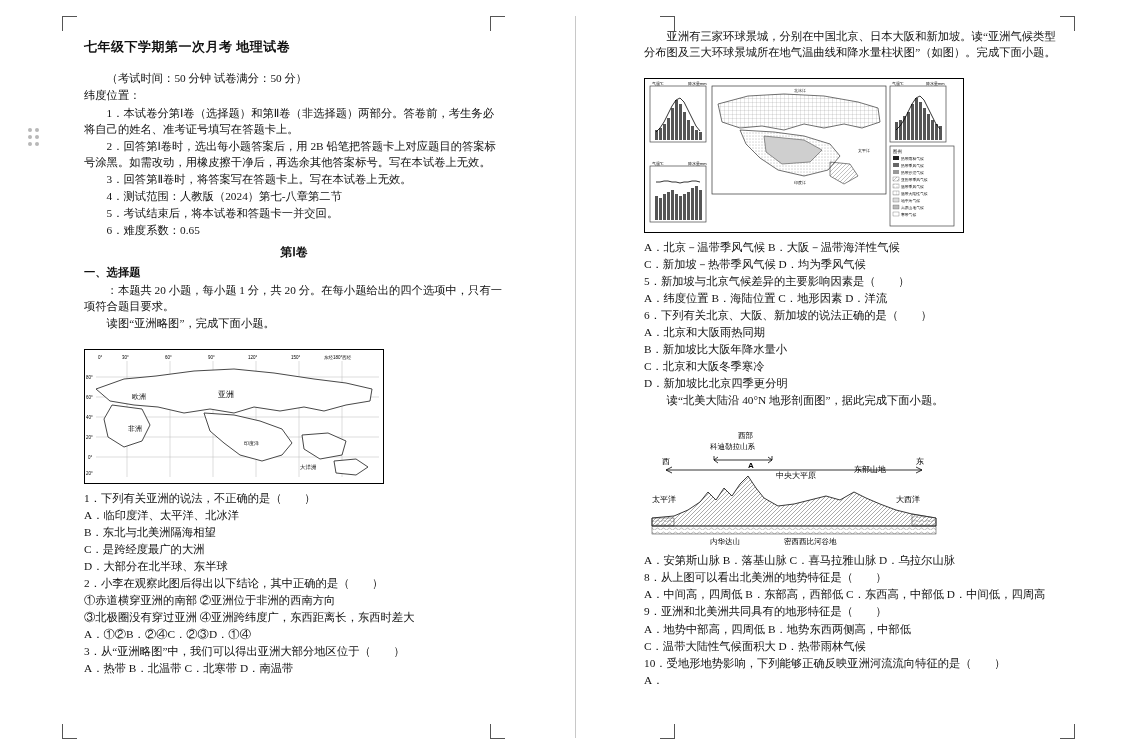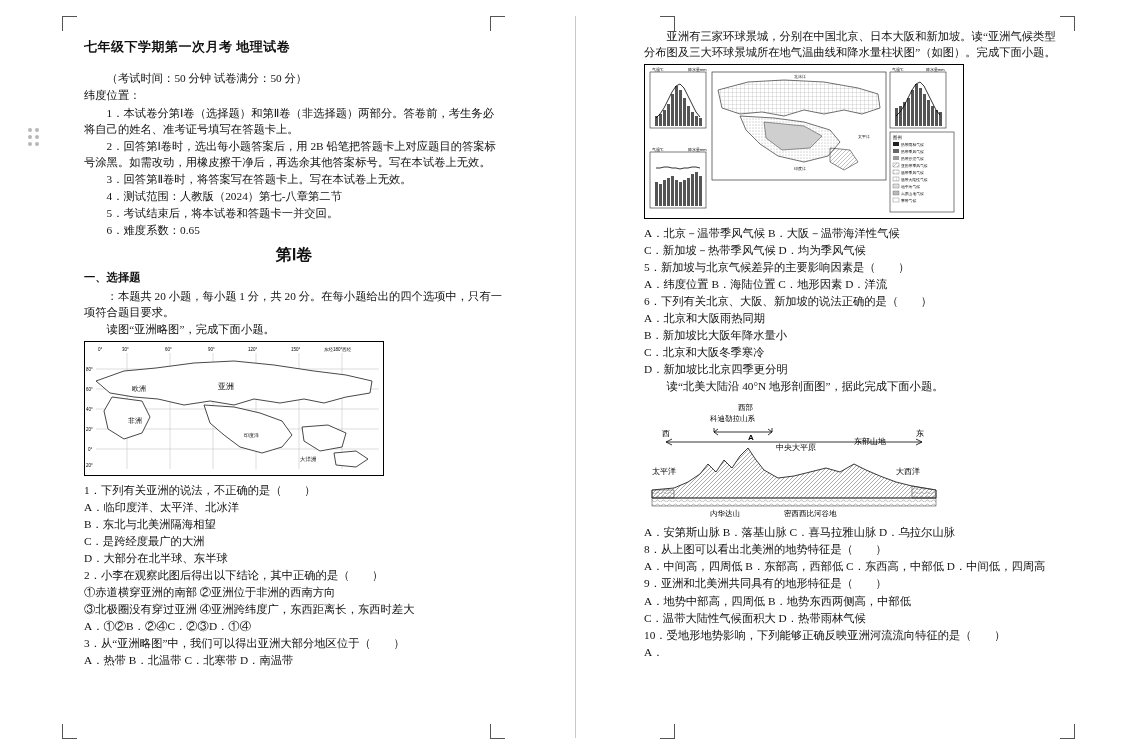--- a/index.html
+++ b/index.html
@@ -73,27 +73,27 @@
   .col.right { left: 644px; }
 
   .doc-title {
     font-weight: bold;
     font-size: 13px;
     margin: 10px 0 14px 0;
     letter-spacing: 0.5px;
   }
   p { margin: 0 0 1px 0; }
   .indent2 { text-indent: 2em; }
-  .center { text-align: center; font-weight: bold; margin: 6px 0 3px 0; font-size: 16px; }
+  .center { text-align: center; font-weight: bold; margin: 6px 0 3px 0; font-size: 12px; }
   .sec-head { font-weight: bold; margin: 2px 0 2px 0; }
 
   
   .fig {
     position: relative;
-    margin: 4px 0 6px 0;
+    margin: 18px 0 6px 0;
     background: #fff;
   }
   .fig svg { display: block; }
 </style>
 </head>
 <body>
 
 <div class="page">
 
   <div class="crop tl"></div>

